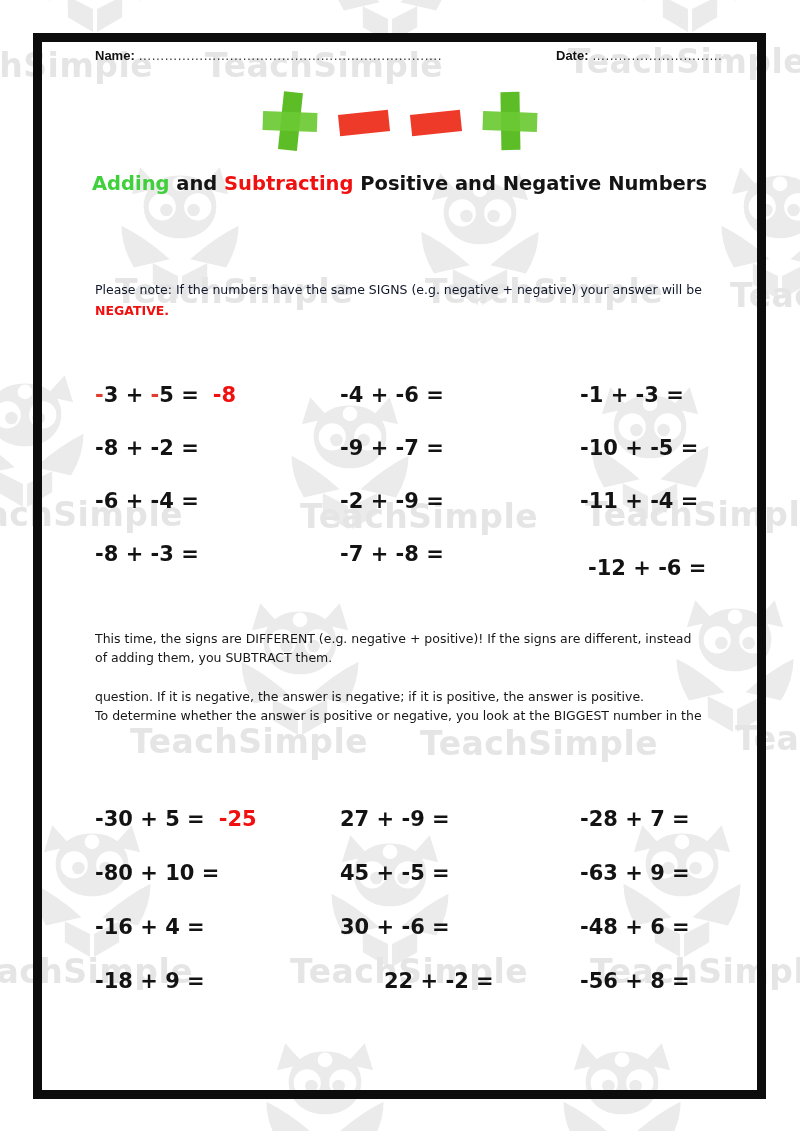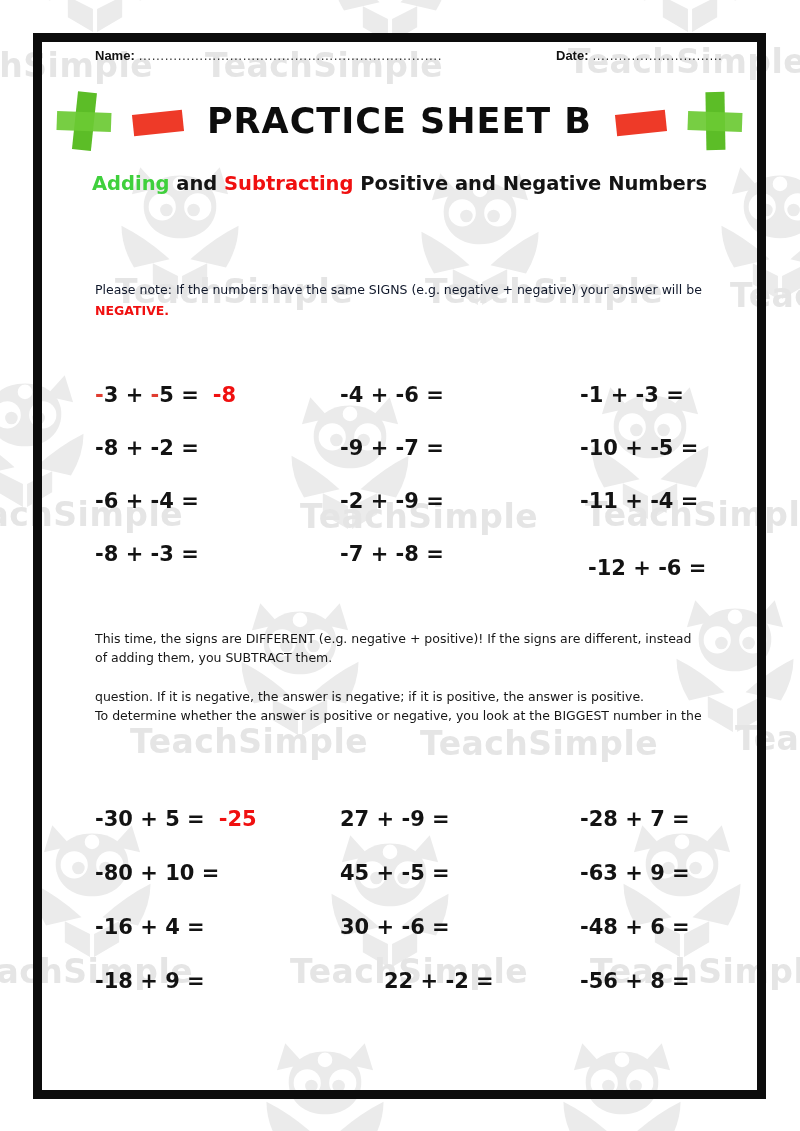--- a/index.html
+++ b/index.html
@@ -159,21 +159,20 @@
   </div>
 
   <div id="title-row">
     <svg class="icon-plus" width="58" height="62" viewBox="0 0 64 68">
       <rect x="22" y="2" width="21" height="64" fill="#5cbd27" transform="rotate(4 32 34)"></rect>
       <rect x="2" y="24" width="60" height="21" fill="#6bca33" opacity="0.92"></rect>
     </svg>
     <svg class="icon-minus" width="54" height="30" viewBox="0 0 56 30">
       <rect x="2" y="4" width="52" height="22" fill="#ee3a28"></rect>
     </svg>
-    <h1 id="title-text">PRACTICE SHEET B</h1>
     <svg class="icon-minus" width="54" height="30" viewBox="0 0 56 30">
       <rect x="2" y="4" width="52" height="22" fill="#ee3a28"></rect>
     </svg>
     <svg class="icon-plus" width="58" height="62" viewBox="0 0 64 68">
       <rect x="22" y="2" width="21" height="64" fill="#5cbd27" transform="rotate(-3 32 34)"></rect>
       <rect x="2" y="24" width="60" height="21" fill="#6bca33" opacity="0.92"></rect>
     </svg>
   </div>
 
   <div id="subtitle"><span style="color: rgb(63, 208, 60);">Adding</span><span style="color: rgb(20, 20, 20);"> and </span><span style="color: rgb(240, 16, 16);">Subtracting</span><span style="color: rgb(20, 20, 20);"> Positive and Negative Numbers</span></div>

